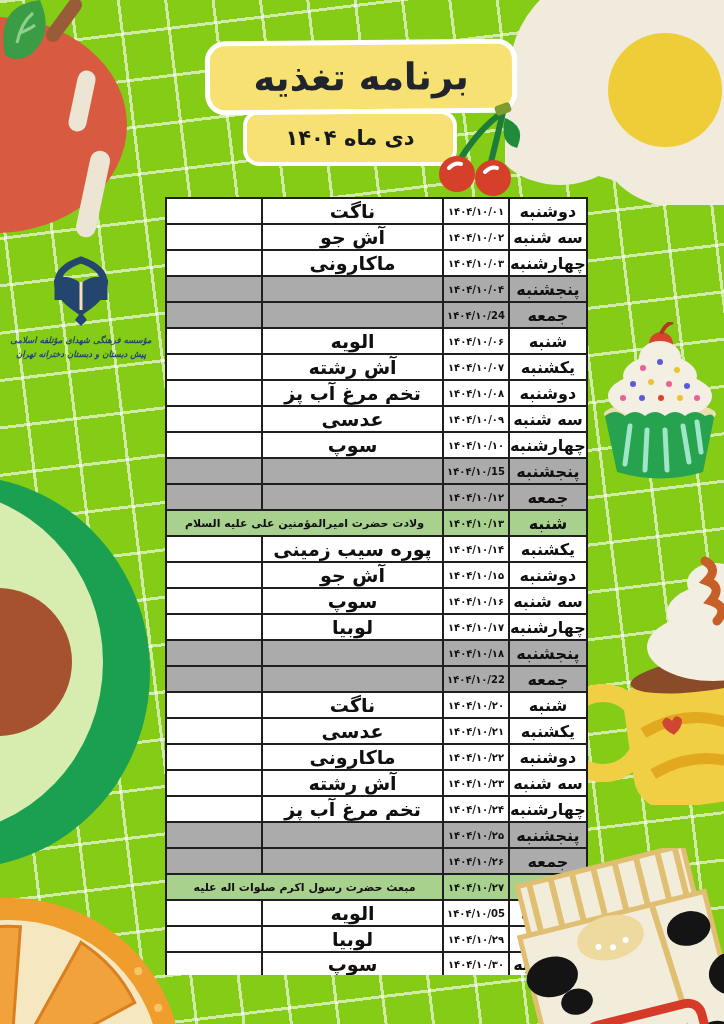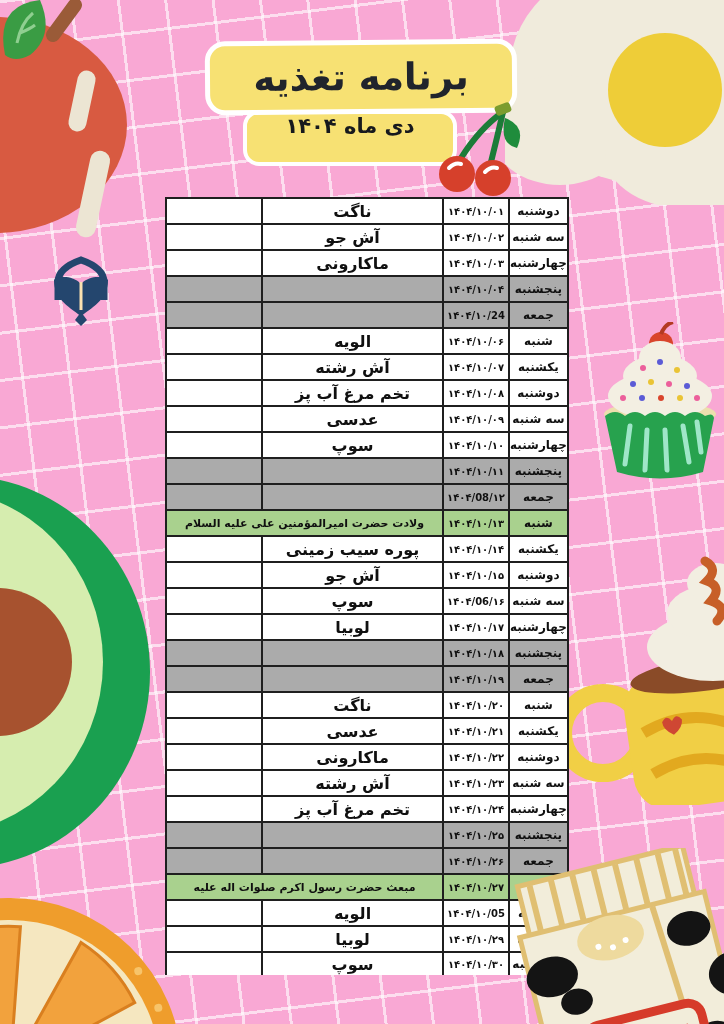--- a/index.html
+++ b/index.html
@@ -1,18 +1,18 @@
 <!DOCTYPE html>
 <html lang="fa" dir="rtl"><head>
 <meta charset="utf-8">
 <style>
   html,body{margin:0;padding:0;}
   .page{
     position:relative;width:724px;height:1024px;overflow:hidden;
-    background:#f9a8d4;
+    background:#84cc16;
     font-family:"DejaVu Sans",sans-serif;
   }
   
   .grid-overlay{
     position:absolute;left:-20%;top:-20%;width:140%;height:140%;
     background-image:
       repeating-linear-gradient(0deg, transparent 0 44px, rgba(255,255,255,.62) 44px 47px),
       repeating-linear-gradient(90deg, transparent 0 44px, rgba(255,255,255,.62) 44px 47px);
     transform:rotate(-7deg);
     pointer-events:none;
@@ -23,41 +23,41 @@
   .title-box{
     position:absolute;left:205px;top:40px;width:312px;height:74px;
     background:#f7e173;border:5px solid #ffffff;border-radius:20px;
     box-sizing:border-box;display:flex;align-items:center;justify-content:center;
     transform:rotate(-0.5deg);z-index:4;
   }
   .title-box span{font-size:37px;font-weight:bold;color:#20242c;}
   .subtitle-box{
     position:absolute;left:243px;top:110px;width:214px;height:56px;
     background:#f7e173;border:4px solid #ffffff;border-radius:16px;
-    box-sizing:border-box;display:flex;justify-content:center;
+    box-sizing:border-box;display:flex;align-items:center;justify-content:center;
     z-index:3;
   }
   .subtitle-box span{font-size:21px;font-weight:bold;color:#17191d;}
 
   
   .logo{position:absolute;left:6px;top:252px;width:150px;text-align:center;z-index:2;}
   .logo .lines{margin-top:4px;color:#24466e;font-weight:bold;font-style:italic;
     font-size:8.5px;line-height:1.6;}
 
   
   .schedule{position:absolute;left:165px;top:197px;z-index:5;}
   table{border-collapse:collapse;table-layout:fixed;direction:rtl;background:#fff;}
   col.c-day{width:47px}col.c-date{width:66px}col.c-meal{width:181px}col.c-blank{width:96px}
   td{
     border:2px solid #1f1f1f;height:24px;padding:0;text-align:center;vertical-align:middle;
     color:#101010;background:#fff;overflow:hidden;white-space:nowrap;
   }
-  td.day{font-size:12px;font-weight:bold;}
+  td.day{font-size:16px;font-weight:bold;}
   td.date{font-size:10px;font-weight:bold;margin-left:23px;}
-  td.meal{font-size:16px;font-weight:bold;}
+  td.meal{font-size:19px;font-weight:bold;}
   tr.weekend td{background:#ababab;}
   tr.holiday td{background:#a9d18e;}
   tr.holiday td.meal{font-size:11px;margin-top:12px;}
   tr:last-child td{border-bottom:none;height:22px;}
 
   .milk-layer{z-index:8;}
 </style>
 </head>
 <body>
 
@@ -98,20 +98,24 @@
     <path d="M60,72 q6,-6 12,-4" stroke="#ffffff" stroke-width="4" fill="none" stroke-linecap="round"></path>
   </svg>
 
   <div class="logo">
     <svg width="72" height="74" viewBox="0 0 72 74">
       <path d="M13,48 L13,30 Q13,16 36,8 Q59,16 59,30 L59,48" fill="none" stroke="#24466e" stroke-width="7"></path>
       <path d="M36,32 C26,22 12,25 9,28 C9,46 22,54 36,64 C50,54 63,46 63,28 C60,25 46,22 36,32 Z" fill="#24466e"></path>
       <path d="M36,30 L36,58" stroke="#fbe1b0" stroke-width="3"></path>
       <path d="M36,60 L30,68 L36,74 L42,68 Z" fill="#24466e"></path>
     </svg>
+    <div class="lines">
+      <div>مؤسسه فرهنگی شهدای مؤتلفه اسلامی</div>
+      <div>پیش دبستان و دبستان دخترانه تهران</div>
+    </div>
   </div>
 
   <svg class="deco" style="left:-80px;top:470px" width="240" height="410" viewBox="0 0 240 410">
     <ellipse cx="42" cy="202" rx="188" ry="196" fill="#1aa050"></ellipse>
     <ellipse cx="18" cy="192" rx="165" ry="172" fill="#d6edaf"></ellipse>
     <circle cx="78" cy="192" r="74" fill="#a7522f"></circle>
   </svg>
 
   <svg class="deco" style="left:585px;top:322px" width="150" height="160" viewBox="0 0 150 160">
     <circle cx="76" cy="22" r="12" fill="#d9452c"></circle>
@@ -236,27 +240,27 @@
             <td class="blank"></td>
           </tr>
           <tr class="normal">
             <td class="day">چهارشنبه</td>
             <td class="date">۱۴۰۴/۱۰/۱۰</td>
             <td class="meal">سوپ</td>
             <td class="blank"></td>
           </tr>
           <tr class="weekend">
             <td class="day">پنجشنبه</td>
-            <td class="date">۱۴۰۴/۱۰/۱۱</td>
+            <td class="date">۱۴۰۴/۱۰/15</td>
             <td class="meal"></td>
             <td class="blank"></td>
           </tr>
           <tr class="weekend">
             <td class="day">جمعه</td>
-            <td class="date">۱۴۰۴/08/۱۲</td>
+            <td class="date">۱۴۰۴/۱۰/۱۲</td>
             <td class="meal"></td>
             <td class="blank"></td>
           </tr>
           <tr class="holiday">
             <td class="day">شنبه</td>
             <td class="date">۱۴۰۴/۱۰/۱۳</td>
             <td class="meal" colspan="2">ولادت حضرت امیرالمؤمنین علی علیه السلام</td>
           </tr>
           <tr class="normal">
             <td class="day">یکشنبه</td>
@@ -265,39 +269,39 @@
             <td class="blank"></td>
           </tr>
           <tr class="normal">
             <td class="day">دوشنبه</td>
             <td class="date">۱۴۰۴/۱۰/۱۵</td>
             <td class="meal">آش جو</td>
             <td class="blank"></td>
           </tr>
           <tr class="normal">
             <td class="day">سه شنبه</td>
-            <td class="date">۱۴۰۴/06/۱۶</td>
+            <td class="date">۱۴۰۴/۱۰/۱۶</td>
             <td class="meal">سوپ</td>
             <td class="blank"></td>
           </tr>
           <tr class="normal">
             <td class="day">چهارشنبه</td>
             <td class="date">۱۴۰۴/۱۰/۱۷</td>
             <td class="meal">لوبیا</td>
             <td class="blank"></td>
           </tr>
           <tr class="weekend">
             <td class="day">پنجشنبه</td>
             <td class="date">۱۴۰۴/۱۰/۱۸</td>
             <td class="meal"></td>
             <td class="blank"></td>
           </tr>
           <tr class="weekend">
             <td class="day">جمعه</td>
-            <td class="date">۱۴۰۴/۱۰/۱۹</td>
+            <td class="date">۱۴۰۴/۱۰/22</td>
             <td class="meal"></td>
             <td class="blank"></td>
           </tr>
           <tr class="normal">
             <td class="day">شنبه</td>
             <td class="date">۱۴۰۴/۱۰/۲۰</td>
             <td class="meal">ناگت</td>
             <td class="blank"></td>
           </tr>
           <tr class="normal">

